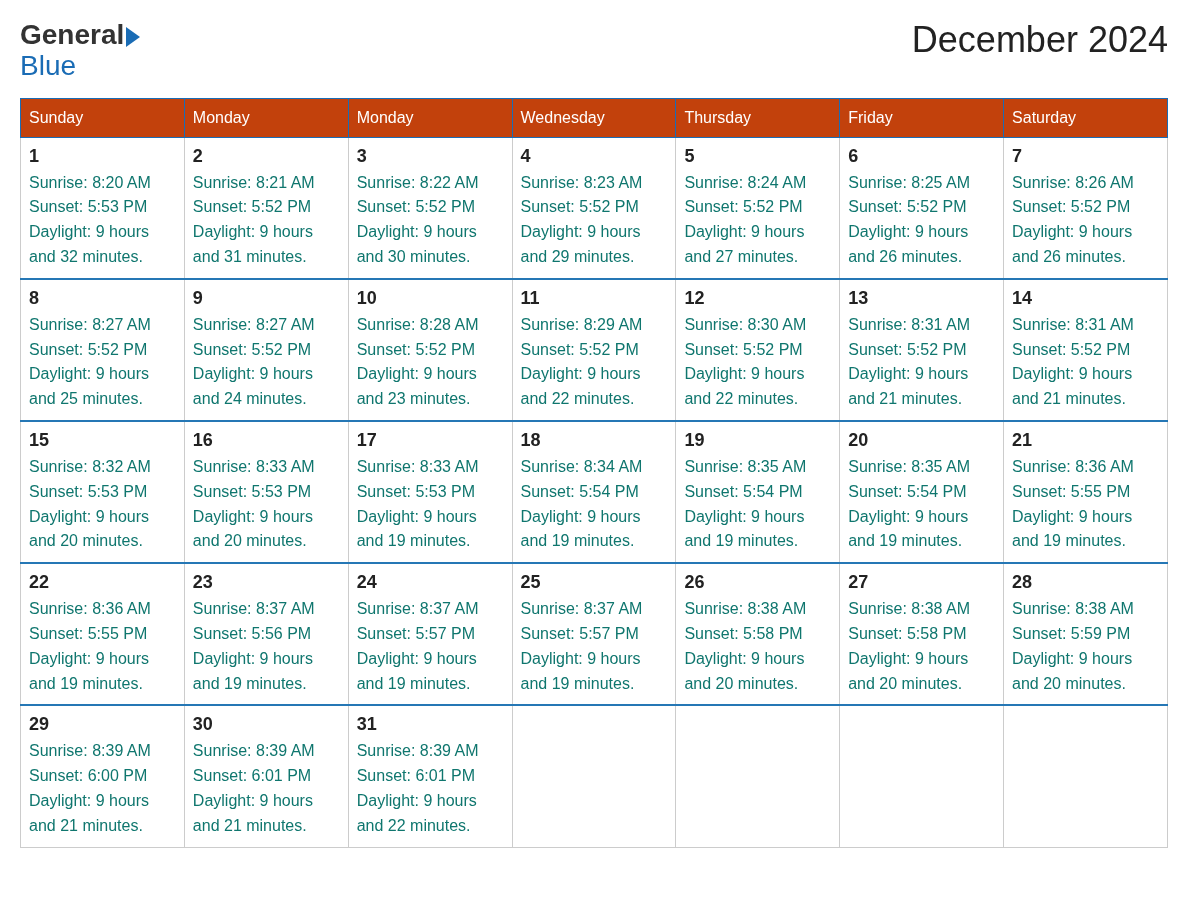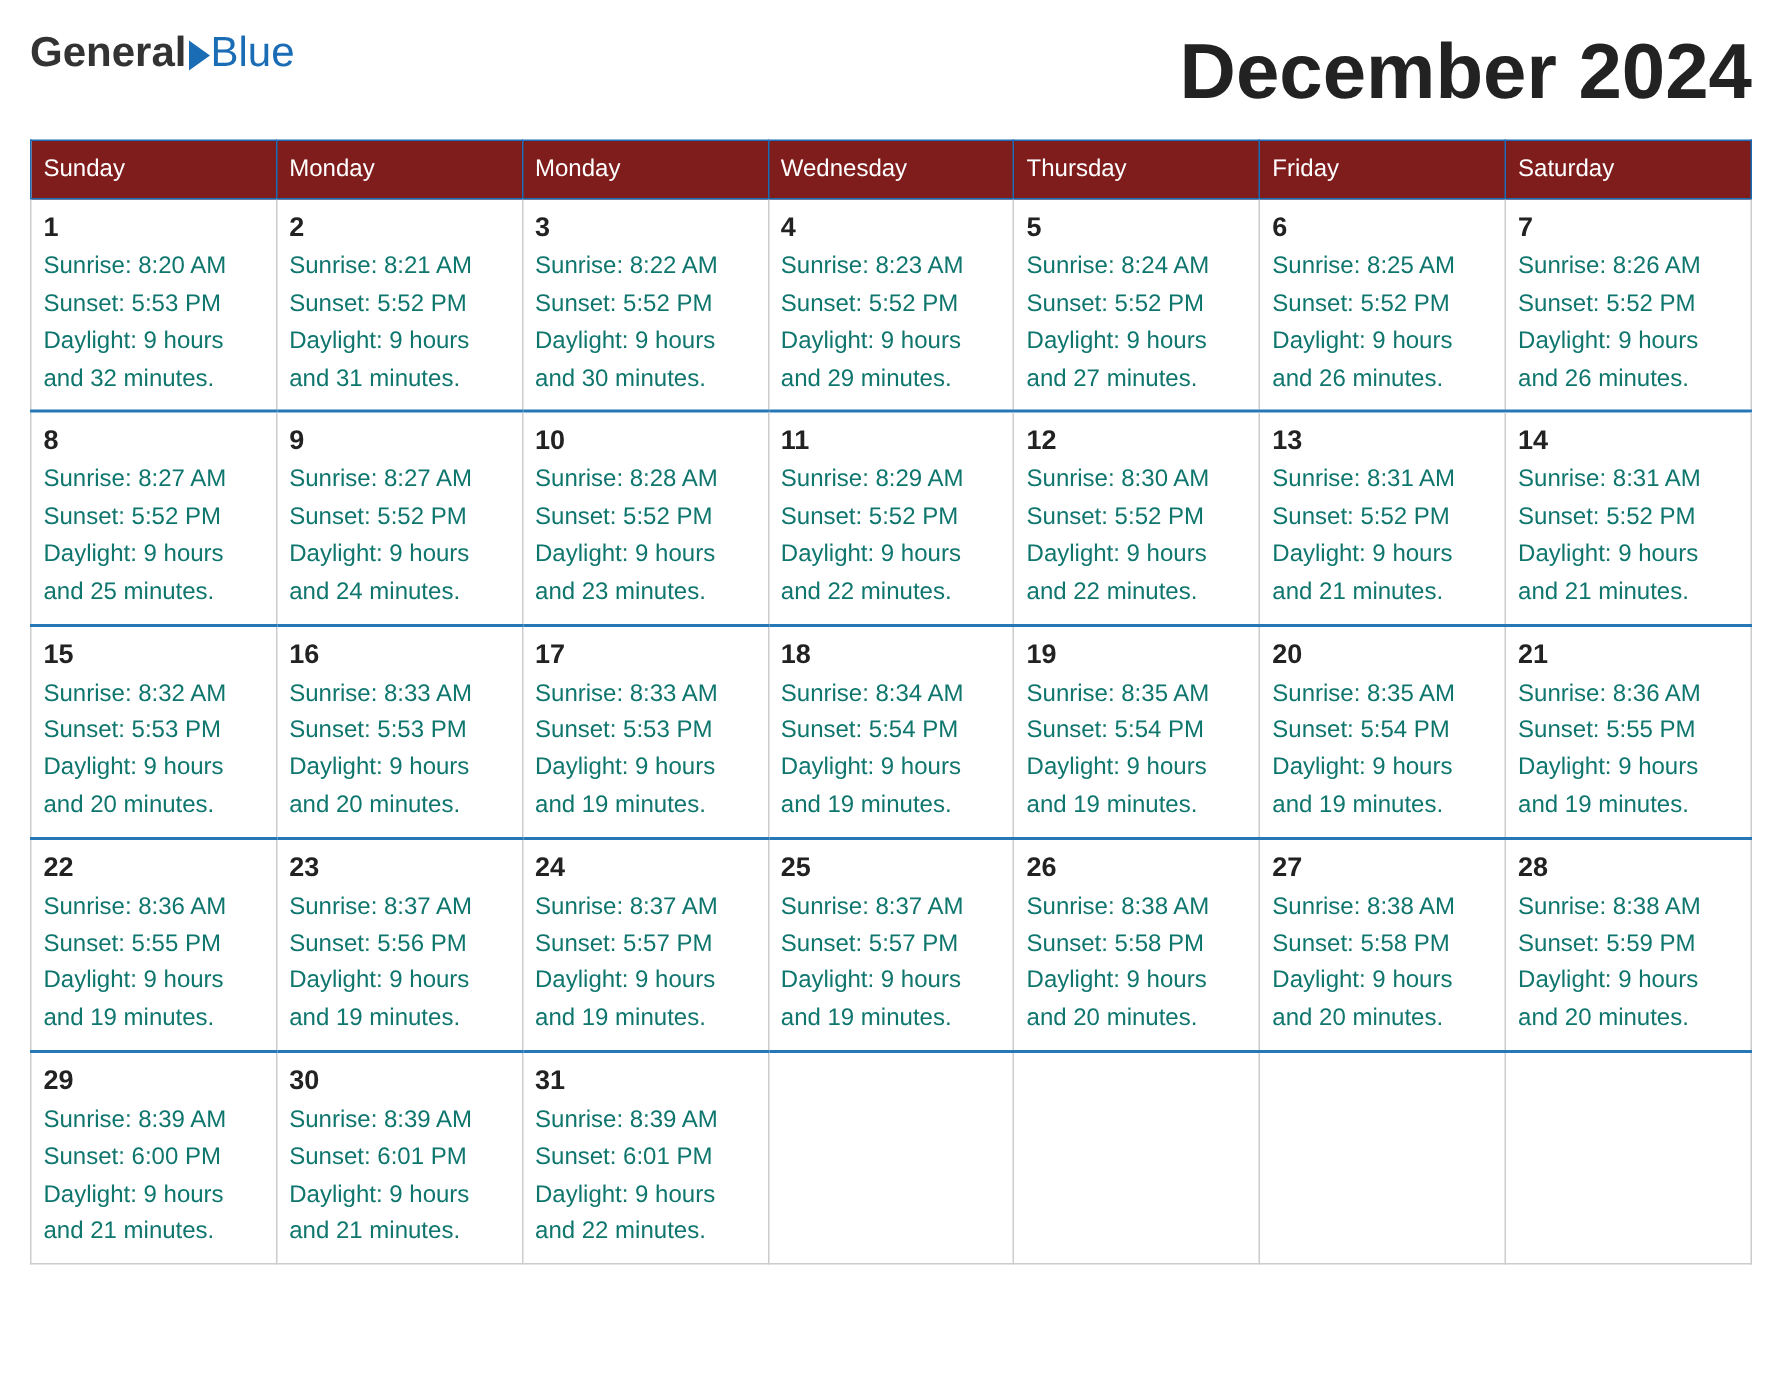--- a/index.html
+++ b/index.html
@@ -36,37 +36,37 @@
       border-left: 14px solid #1a6cb5;
       border-top: 10px solid transparent;
       border-bottom: 10px solid transparent;
       margin-left: 2px;
       margin-top: 4px;
     }
     .title-section {
       text-align: right;
     }
     .month-title {
-      font-size: 52px;
-      font-weight: bold;
+      font-size: 36px;
+      font-weight: normal;
       color: #222;
       line-height: 1.1;
     }
     .subtitle {
       font-size: 20px;
       color: #555;
       margin-top: 4px;
     }
     .calendar {
       width: 100%;
       border-collapse: collapse;
       border: 1px solid #999;
     }
     .calendar th {
-      background-color: #7f1d1d;
+      background-color: #c2410c;
       color: #fff;
       font-size: 16px;
       font-weight: normal;
       padding: 10px 8px;
       text-align: left;
       border: 1px solid #1a6cb5;
     }
     .calendar td {
       vertical-align: top;
       padding: 8px;
@@ -93,21 +93,21 @@
     }
     .row-separator td {
       border-top: 2px solid #2577b5;
     }
   </style>
 </head>
 <body>
 
 <div class="header">
   <div class="logo">
-    <div style="display:flex; flex-direction:row; line-height:1.1;">
+    <div style="display:flex; flex-direction:column; line-height:1.1;">
       <div style="display:flex; align-items:center;">
         <span class="logo-text-general">General</span>
         <div class="logo-arrow"></div>
       </div>
       <span class="logo-text-blue">Blue</span>
     </div>
   </div>
   <div class="title-section">
     <div class="month-title">December 2024</div>
   </div>

